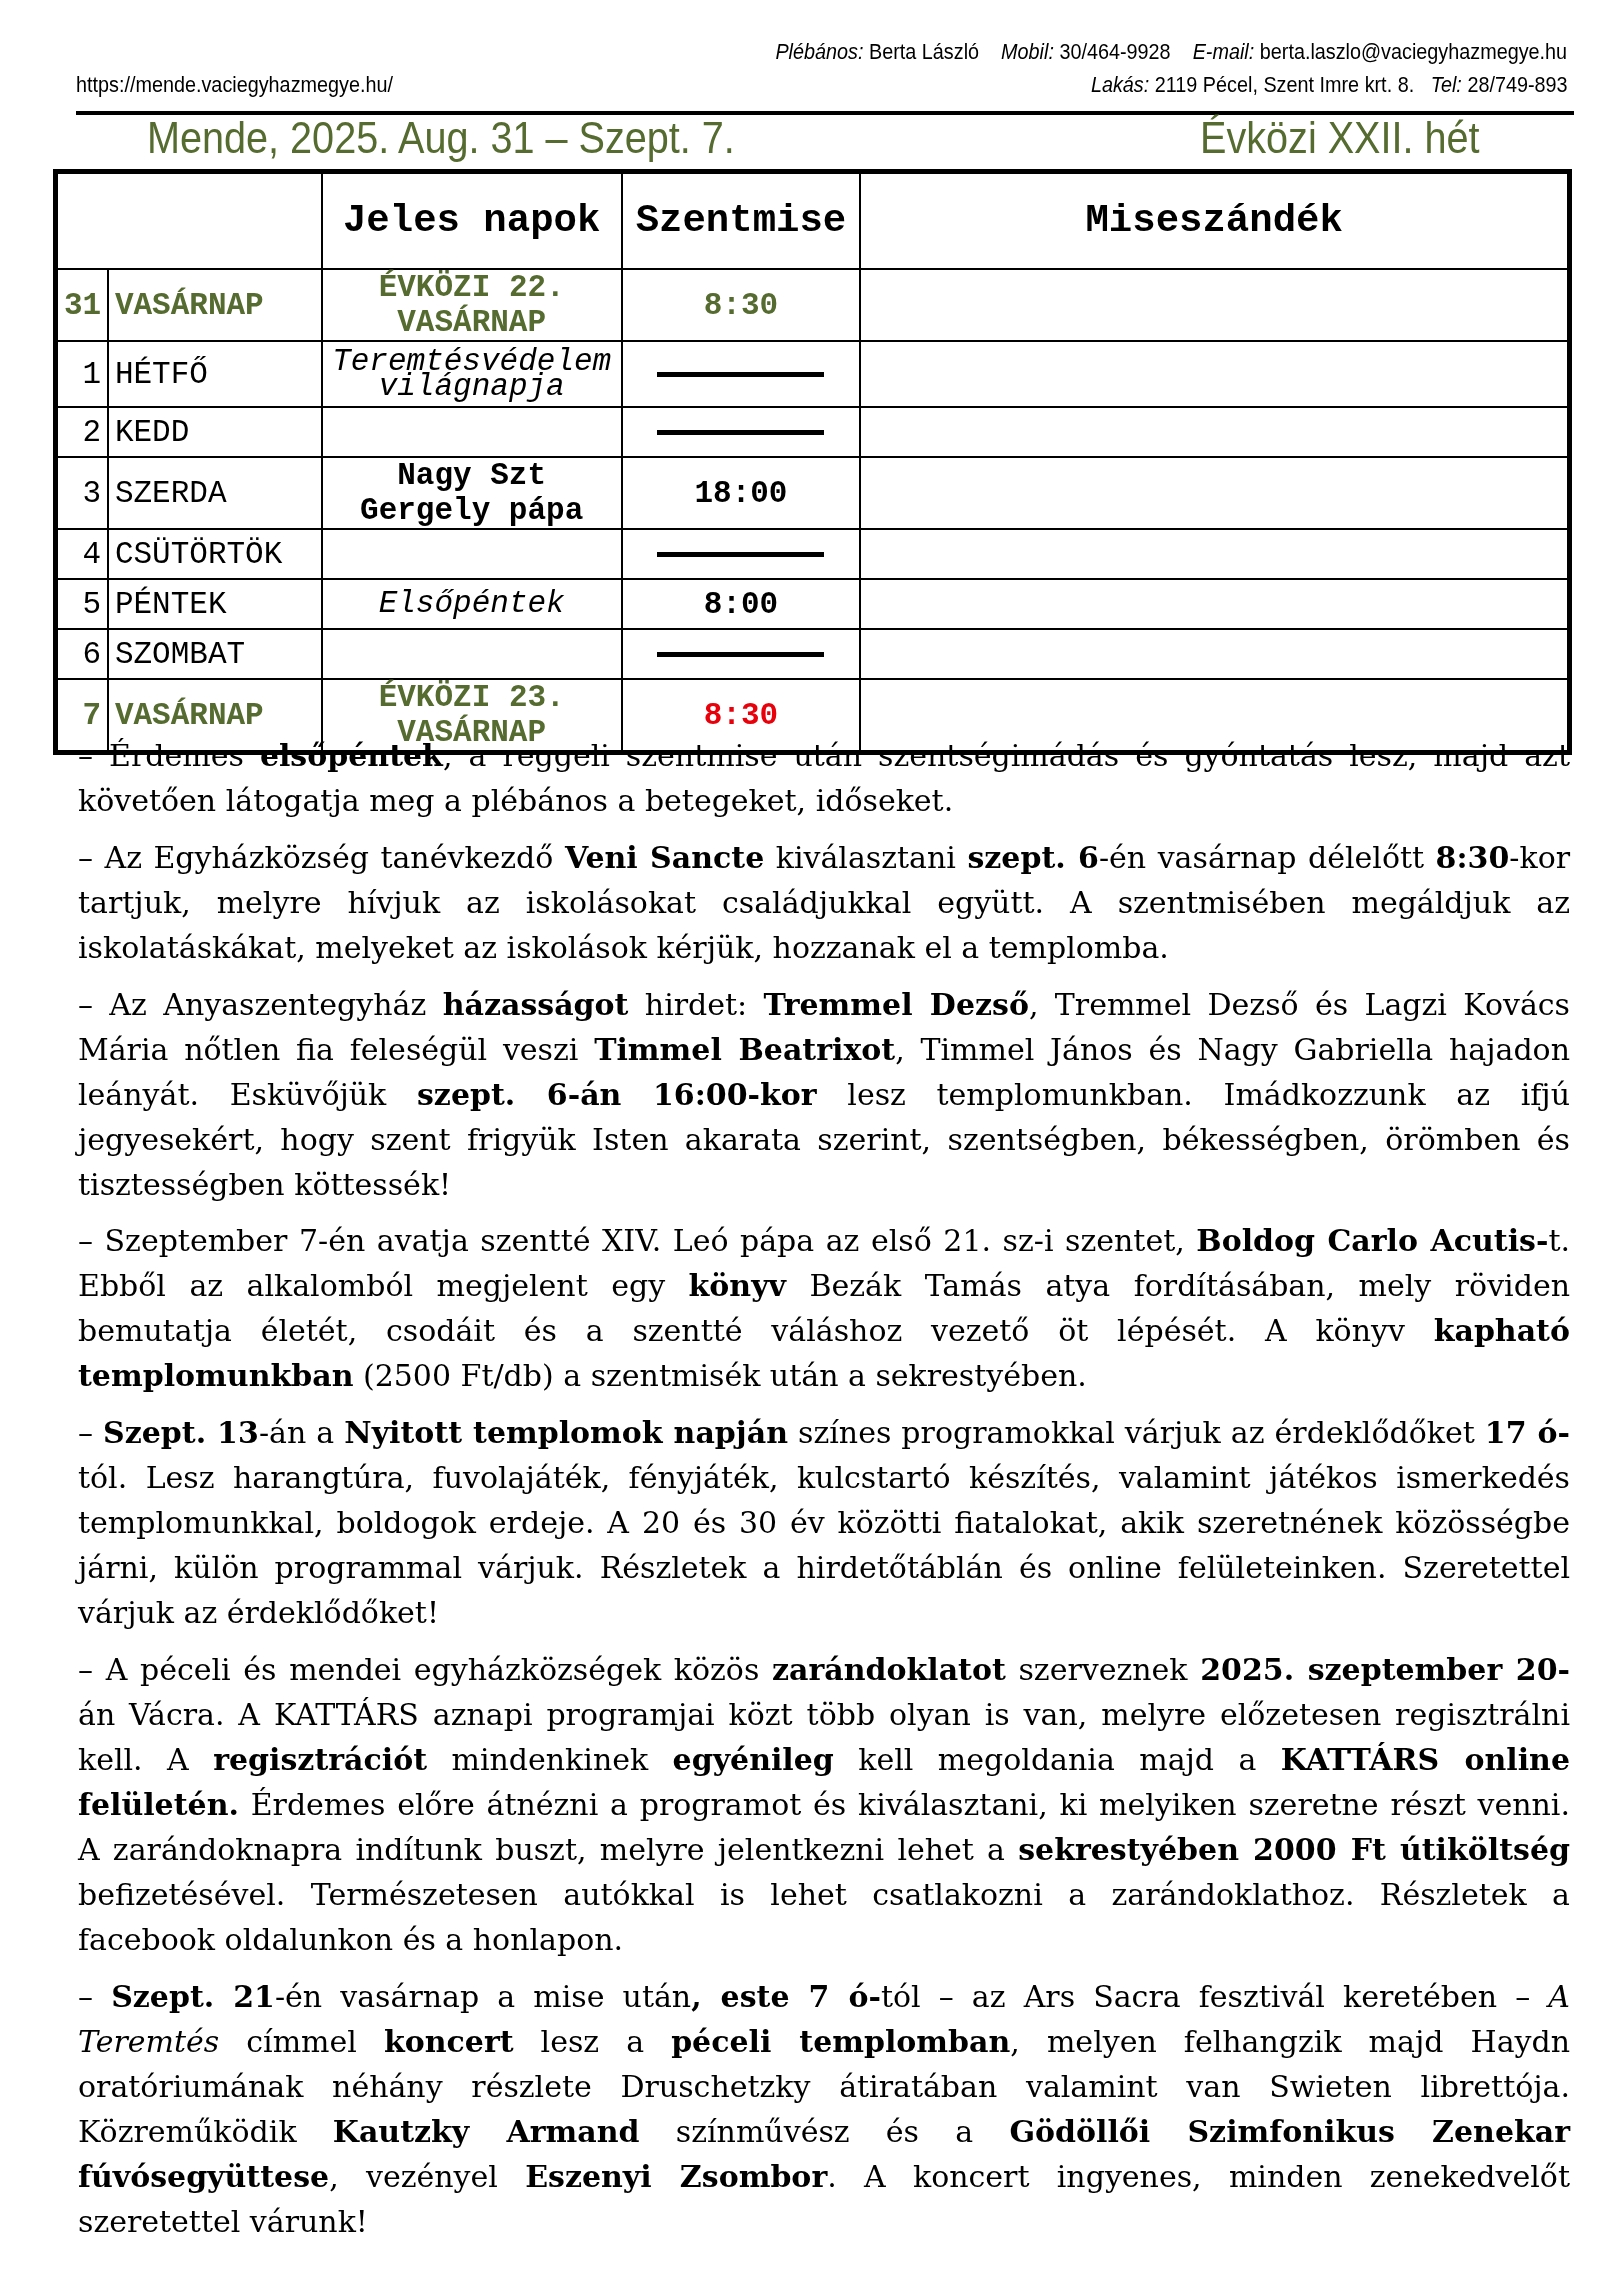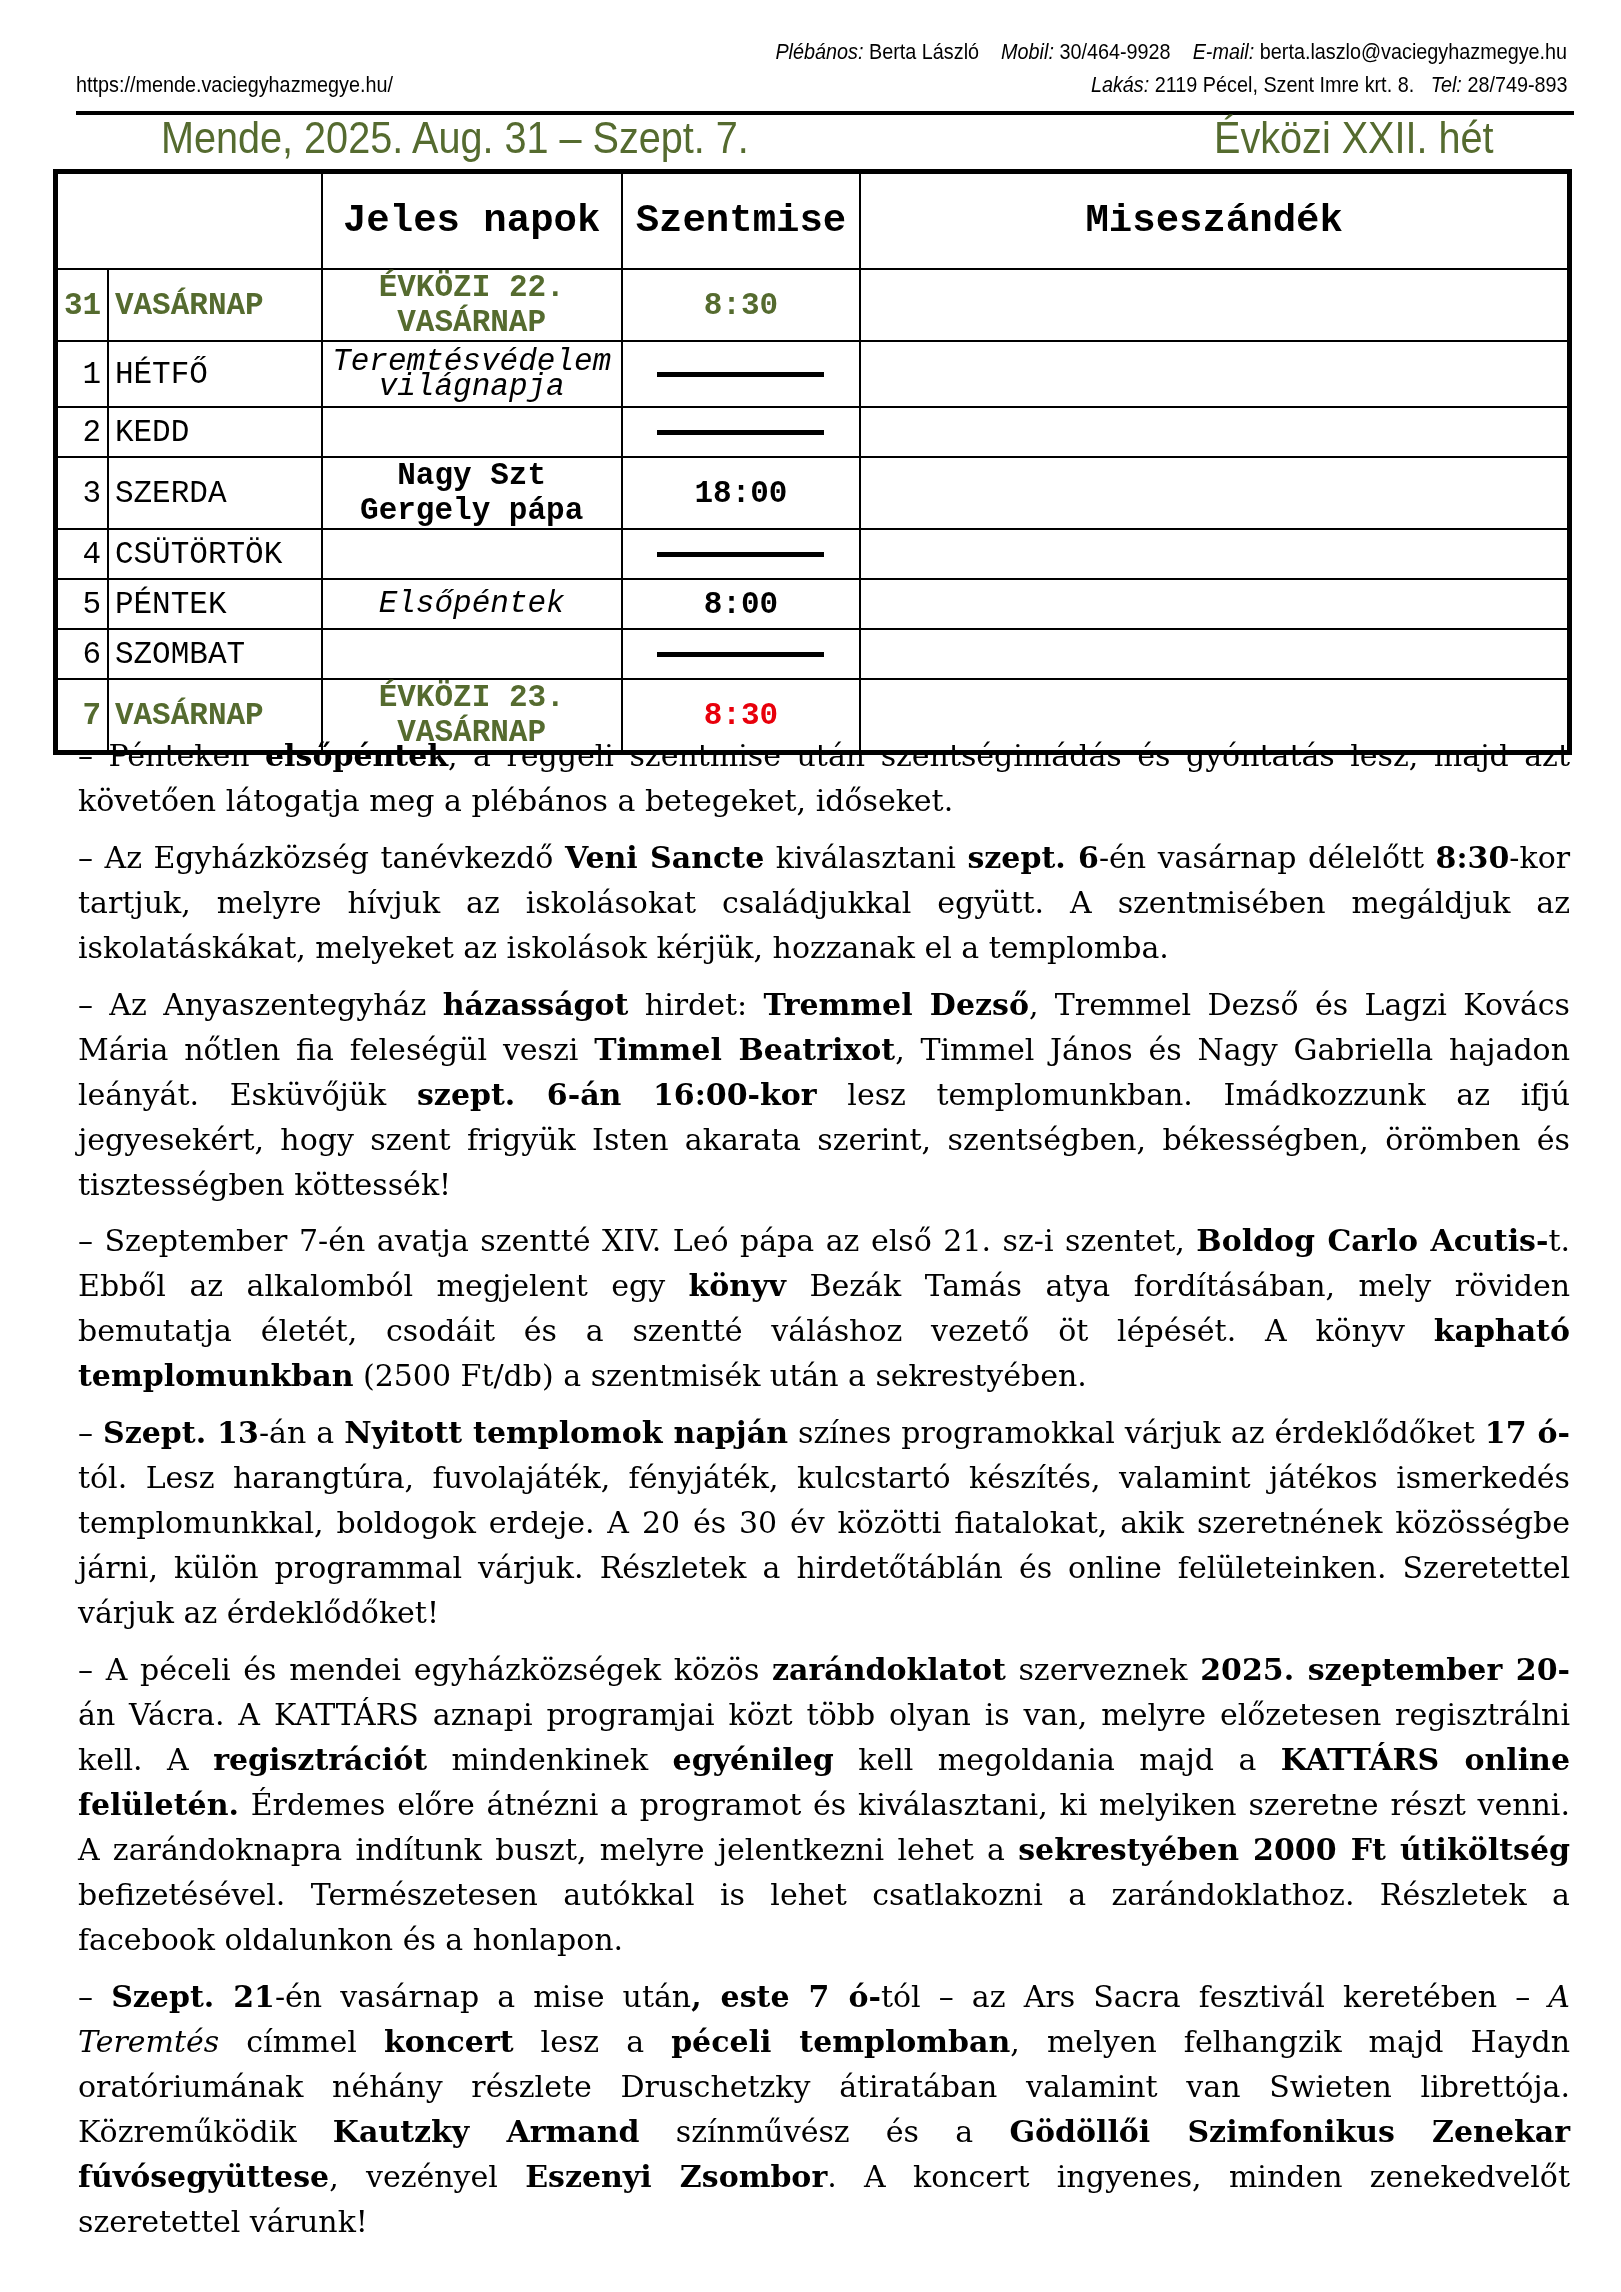--- a/index.html
+++ b/index.html
@@ -4,21 +4,21 @@
   <style>
     html, body { margin: 0; padding: 0; background: #ffffff; }
     body { width: 1621px; height: 2293px; position: relative; overflow: hidden; color: #000; }
     .header { position: absolute; left: 76px; top: 35px; width: 1498px; font-family: "Liberation Sans", sans-serif; font-size: 22.5px; line-height: 33px; }
     .hline1 { text-align: right; padding-right: 7.8px; transform: scaleX(0.88); transform-origin: right; }
     .hline2 { display: flex; justify-content: space-between; border-bottom: 4.9px solid #000; padding-bottom: 10px; }
     .hline2 .l, .hline2 .r { transform: scaleX(0.88); }
     .hline2 .l { transform-origin: left; }
     .hline2 .r { transform-origin: right; padding-right: 7.8px; }
     .lbl { font-style: italic; }
-    .titlebar { position: absolute; left: 161px; top: 110px; width: 1333px; display: flex; justify-content: space-between; font-family: "Liberation Sans", sans-serif; font-size: 44px; color: #556b2f; line-height: 55px; }
+    .titlebar { position: absolute; left: 147px; top: 110px; width: 1333px; display: flex; justify-content: space-between; font-family: "Liberation Sans", sans-serif; font-size: 44px; color: #556b2f; line-height: 55px; }
     .titlebar span { transform: scaleX(0.9); }
     .titlebar .t1 { transform-origin: left; }
     .titlebar .t2 { transform-origin: right; }
     table.sched { position: absolute; left: 53px; top: 169px; width: 1519px; border-collapse: collapse; border: 5.9px solid #000; font-family: "Liberation Sans", sans-serif; }
     table.sched td, table.sched th { border: 2.9px solid #000; padding: 0 5.9px; font-family: Liberation Mono, monospace; }
     table.sched th { height: 94px; font-size: 39px; font-weight: bold; }
     table.sched td { height: 48px; font-size: 31px; }
     tr.r-double td { height: 64px; }
     .c-num { width: 35px; text-align: right; }
     .c-day { width: 200px; text-align: left; }
@@ -127,21 +127,21 @@
     <td class="c-num sun">7</td>
     <td class="c-day sun">VASÁRNAP</td>
     <td class="c-feast feast-sun">ÉVKÖZI 23. VASÁRNAP</td>
     <td class="c-mass mass-red">8:30</td>
     <td></td>
   </tr>
 </tbody>
   </table>
 
 <div class="content" id="announcements">
-    <p><span>– Pénteken </span><b>elsőpéntek</b><span>, a reggeli szentmise után szentségimádás és gyóntatás lesz, majd azt követően látogatja meg a plébános a betegeket, időseket.</span></p>
+    <p><span>– Érdemes </span><b>elsőpéntek</b><span>, a reggeli szentmise után szentségimádás és gyóntatás lesz, majd azt követően látogatja meg a plébános a betegeket, időseket.</span></p>
     <p><span>– Az Egyházközség tanévkezdő </span><b>Veni Sancte</b><span> kiválasztani </span><b>szept. 6</b><span>-én vasárnap délelőtt </span><b>8:30</b><span>-kor tartjuk, melyre hívjuk az iskolásokat családjukkal együtt. A szentmisében megáldjuk az iskolatáskákat, melyeket az iskolások kérjük, hozzanak el a templomba.</span></p>
     <p><span>– Az Anyaszentegyház </span><b>házasságot</b><span> hirdet: </span><b>Tremmel Dezső</b><span>, Tremmel Dezső és Lagzi Kovács Mária nőtlen fia feleségül veszi </span><b>Timmel Beatrixot</b><span>, Timmel János és Nagy Gabriella hajadon leányát. Esküvőjük </span><b>szept. 6-án 16:00-kor</b><span> lesz templomunkban. Imádkozzunk az ifjú jegyesekért, hogy szent frigyük Isten akarata szerint, szentségben, békességben, örömben és tisztességben köttessék!</span></p>
     <p><span>– Szeptember 7-én avatja szentté XIV. Leó pápa az első 21. sz-i szentet, </span><b>Boldog Carlo Acutis-</b><span>t. Ebből az alkalomból megjelent egy </span><b>könyv</b><span> Bezák Tamás atya fordításában, mely röviden bemutatja életét, csodáit és a szentté váláshoz vezető öt lépését. A könyv </span><b>kapható templomunkban</b><span> (2500 Ft/db) a szentmisék után a sekrestyében.</span></p>
     <p><span>– </span><b>Szept. 13</b><span>-án a </span><b>Nyitott templomok napján</b><span> színes programokkal várjuk az érdeklődőket </span><b>17 ó-</b><span>tól. Lesz harangtúra, fuvolajáték, fényjáték, kulcstartó készítés, valamint játékos ismerkedés templomunkkal, boldogok erdeje. A 20 és 30 év közötti fiatalokat, akik szeretnének közösségbe járni, külön programmal várjuk. Részletek a hirdetőtáblán és online felületeinken. Szeretettel várjuk az érdeklődőket!</span></p>
     <p><span>– A péceli és mendei egyházközségek közös </span><b>zarándoklatot</b><span> szerveznek </span><b>2025. szeptember 20-</b><span>án Vácra. A KATTÁRS aznapi programjai közt több olyan is van, melyre előzetesen regisztrálni kell. A </span><b>regisztrációt</b><span> mindenkinek </span><b>egyénileg</b><span> kell megoldania majd a </span><b>KATTÁRS online felületén.</b><span> Érdemes előre átnézni a programot és kiválasztani, ki melyiken szeretne részt venni. A zarándoknapra indítunk buszt, melyre jelentkezni lehet a </span><b>sekrestyében 2000 Ft útiköltség</b><span> befizetésével. Természetesen autókkal is lehet csatlakozni a zarándoklathoz. Részletek a facebook oldalunkon és a honlapon.</span></p>
     <p><span>– </span><b>Szept. 21</b><span>-én vasárnap a mise után</span><b>, este 7 ó-</b><span>tól – az Ars Sacra fesztivál keretében – </span><i>A Teremtés</i><span> címmel </span><b>koncert</b><span> lesz a </span><b>péceli templomban</b><span>, melyen felhangzik majd Haydn oratóriumának néhány részlete Druschetzky átiratában valamint van Swieten librettója. Közreműködik </span><b>Kautzky Armand</b><span> színművész és a </span><b>Gödöllői Szimfonikus Zenekar fúvósegyüttese</b><span>, vezényel </span><b>Eszenyi Zsombor</b><span>. A koncert ingyenes, minden zenekedvelőt szeretettel várunk!</span></p>
   </div>
 
 
 </body></html>

